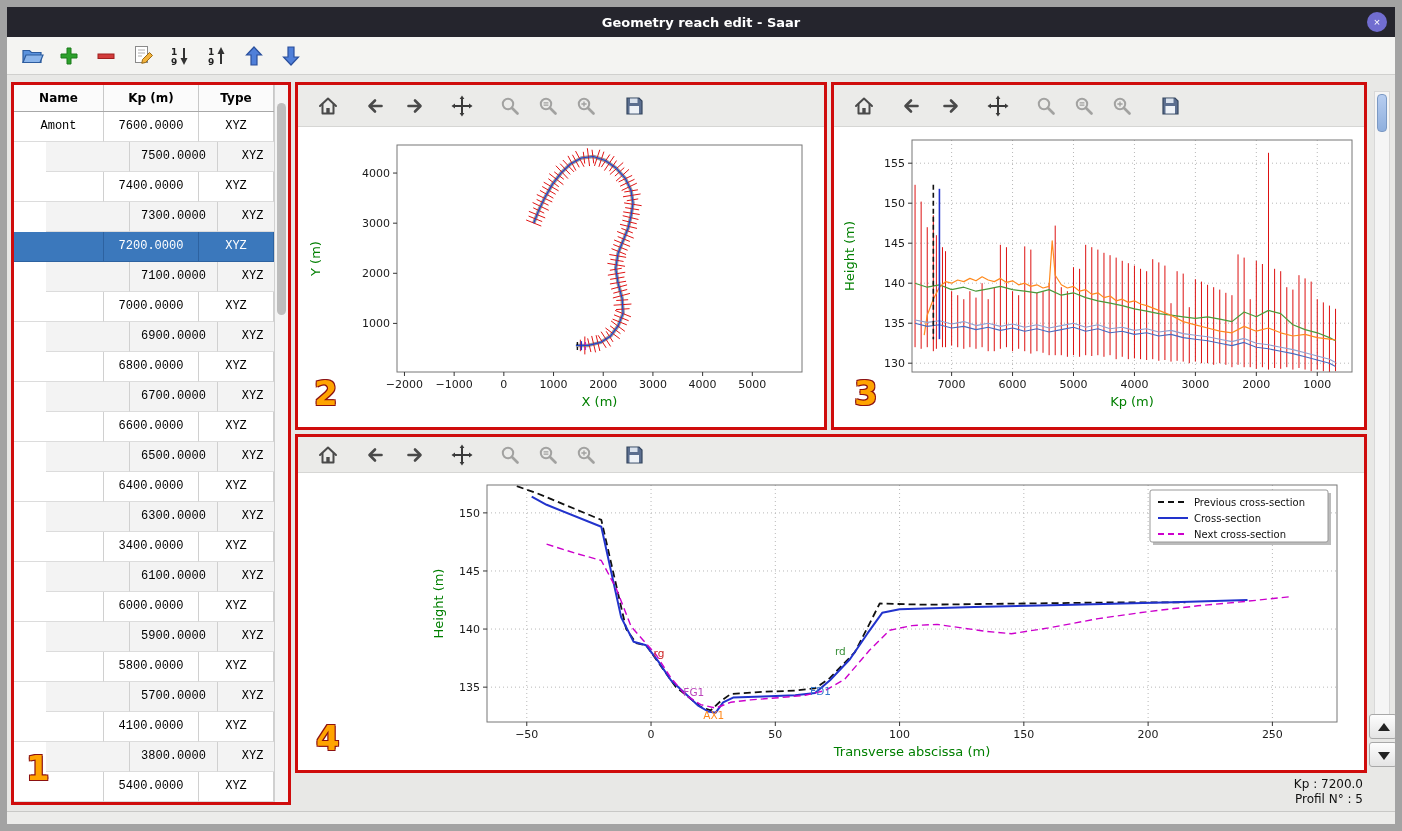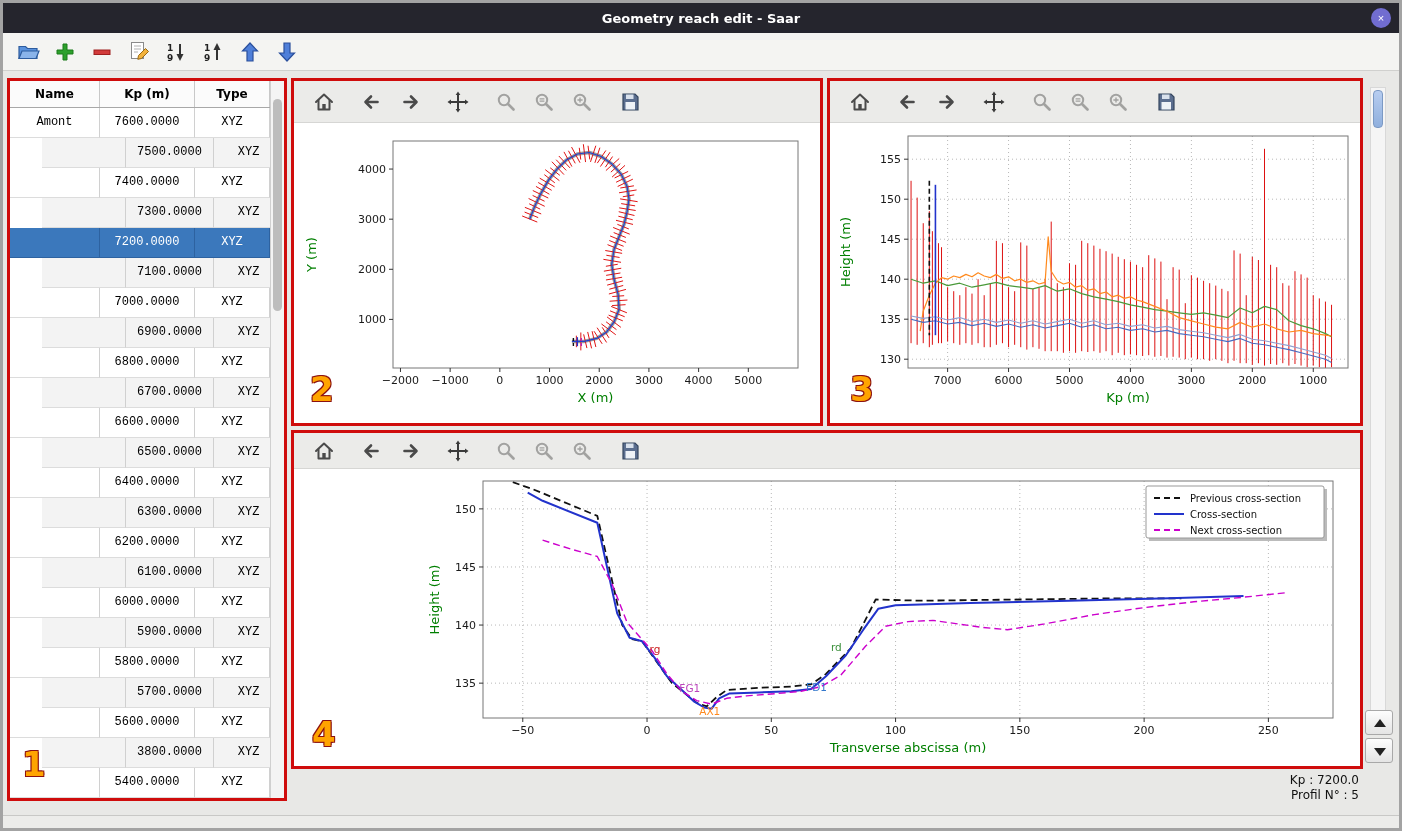--- a/index.html
+++ b/index.html
@@ -1,18 +1,18 @@
 <!DOCTYPE html>
 <html><head>
 <meta charset="utf-8">
 <style>
   * { box-sizing: border-box; margin: 0; padding: 0; }
   html,body { width:1402px; height:831px; font-family:"DejaVu Sans",sans-serif; }
   .window { position:absolute; top:0; left:0; width:1402px; height:831px;
-            background:#f97316; border:3px solid #a3a3a3; overflow:hidden; }
+            background:#f97316; border:7px solid #a3a3a3; overflow:hidden; }
 
   
   .titlebar { position:absolute; top:0; left:0; right:0; height:30px; background:#25252d;
               display:flex; align-items:center; justify-content:center; }
   .titlebar .title { color:#ffffff; font-size:13px; font-weight:600; }
   .closebtn { position:absolute; right:8px; top:5px; width:20px; height:20px; border-radius:50%;
               background:#716dd0; color:#ffffff; border:none; font-size:11px; line-height:20px;
               text-align:center; cursor:pointer; padding:0; }
 
   
@@ -226,21 +226,21 @@
               <div class="tcell c1">6400.0000</div>
               <div class="tcell c2">XYZ</div>
             </div>
             <div class="trow alt">
               <div class="tcell c0"></div>
               <div class="tcell c1">6300.0000</div>
               <div class="tcell c2">XYZ</div>
             </div>
             <div class="trow">
               <div class="tcell c0"></div>
-              <div class="tcell c1">6200.0000</div>
+              <div class="tcell c1">3400.0000</div>
               <div class="tcell c2">XYZ</div>
             </div>
             <div class="trow alt">
               <div class="tcell c0"></div>
               <div class="tcell c1">6100.0000</div>
               <div class="tcell c2">XYZ</div>
             </div>
             <div class="trow">
               <div class="tcell c0"></div>
               <div class="tcell c1">6000.0000</div>
@@ -256,21 +256,21 @@
               <div class="tcell c1">5800.0000</div>
               <div class="tcell c2">XYZ</div>
             </div>
             <div class="trow alt">
               <div class="tcell c0"></div>
               <div class="tcell c1">5700.0000</div>
               <div class="tcell c2">XYZ</div>
             </div>
             <div class="trow">
               <div class="tcell c0"></div>
-              <div class="tcell c1">5600.0000</div>
+              <div class="tcell c1">4100.0000</div>
               <div class="tcell c2">XYZ</div>
             </div>
             <div class="trow alt">
               <div class="tcell c0"></div>
               <div class="tcell c1">3800.0000</div>
               <div class="tcell c2">XYZ</div>
             </div>
             <div class="trow">
               <div class="tcell c0"></div>
               <div class="tcell c1">5400.0000</div>

